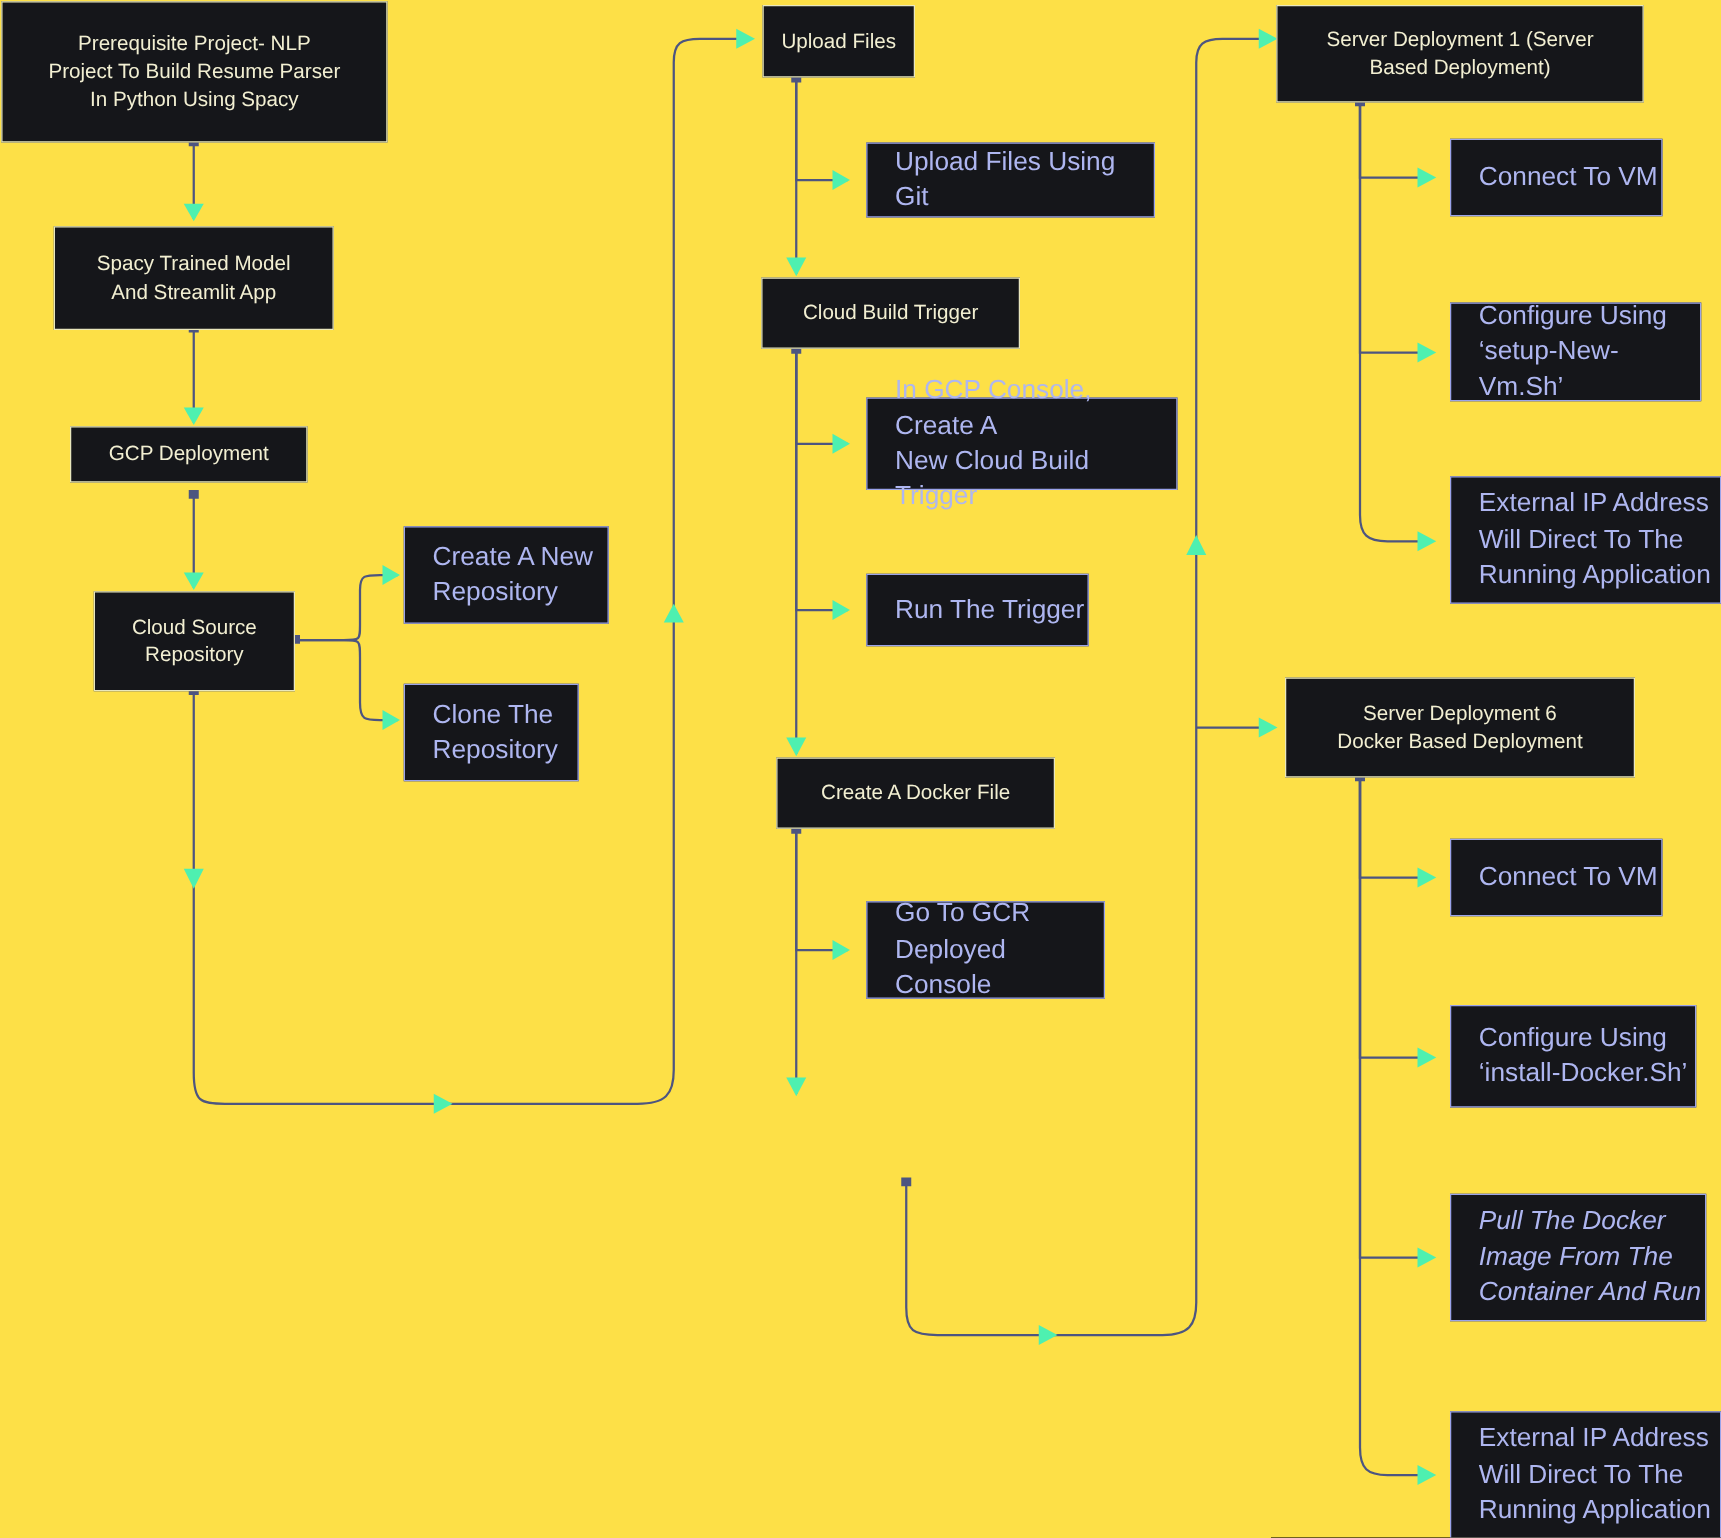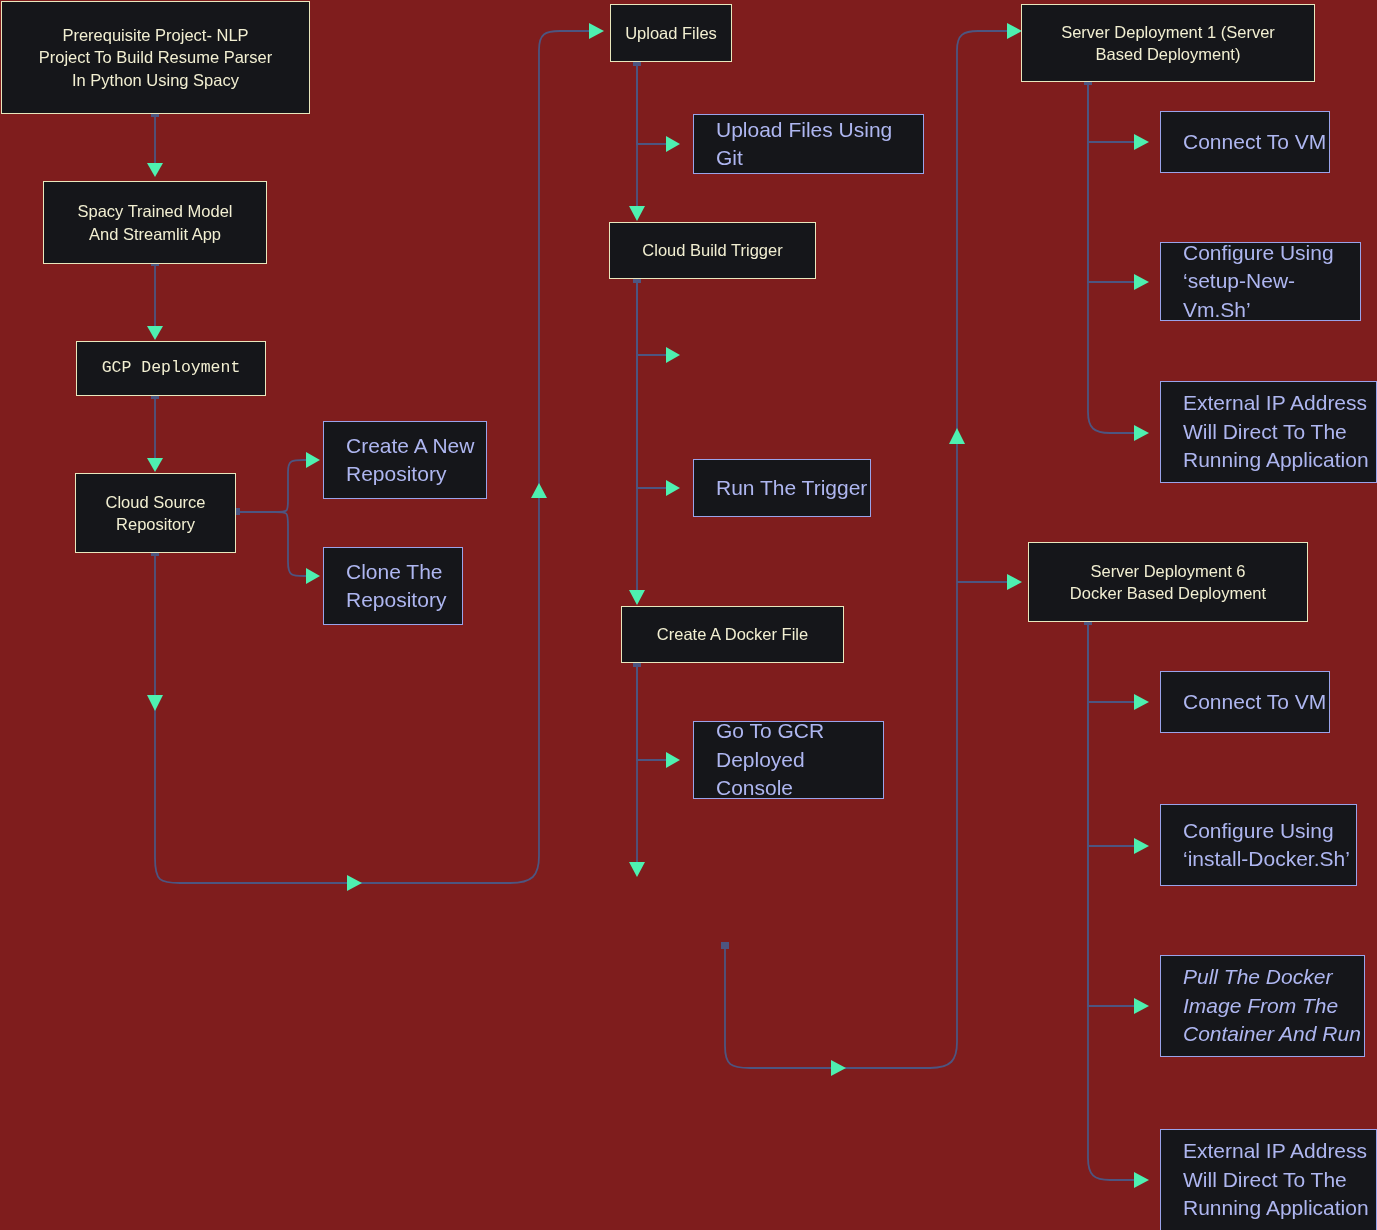--- a/index.html
+++ b/index.html
@@ -1,17 +1,17 @@
 <!DOCTYPE html>
 <html><head>
 <meta charset="utf-8">
 <style>
   html,body{margin:0;padding:0;background:#000;}
   body{width:1377px;height:1230px;overflow:hidden;font-family:"Liberation Sans",sans-serif;}
-  #stage{position:relative;width:1377px;height:1230px;background:#7f1d1d;}
+  #stage{position:relative;width:1377px;height:1230px;background:#fde047;}
   svg.edges{position:absolute;left:0;top:0;width:1377px;height:1230px;pointer-events:none;}
   .node{position:absolute;box-sizing:border-box;display:flex;align-items:center;justify-content:center;
         text-align:center;background:#15161a;line-height:1.35;white-space:pre-line;}
   .node.main{border:1.6px solid #e9e7bd;color:#f2efd2;font-size:16.5px;}
   .node.sub{border:1.6px solid #9aa3ea;color:#aeb6f0;font-size:21px;justify-content:flex-start;
         text-align:left;padding-left:22px;}
   .node.main.pad{padding:0 10px;}
   .edge-line{fill:none;stroke:#4d5580;stroke-width:1.8;}
   .edge-dot{fill:#4d5580;}
   .arrow-h{fill:#4ef0b0;}
@@ -151,37 +151,39 @@
     </g>
   </svg>
 
   <div class="node main pad" style="left:1px;top:1px;width:309px;height:113px;">Prerequisite Project- NLP
 Project To Build Resume Parser
 In Python Using Spacy</div>
 
   <div class="node main" style="left:43px;top:181px;width:224px;height:83px;">Spacy Trained Model
 And Streamlit App</div>
 
-  <div class="node main" style="left:76px;top:341px;width:190px;height:55px;font-family:Liberation Mono, monospace;">GCP Deployment</div>
+  <div class="node main" style="left:56px;top:341px;width:190px;height:45px;">GCP Deployment</div>
 
   <div class="node main" style="left:75px;top:473px;width:161px;height:80px;">Cloud Source
 Repository</div>
 
   <div class="node sub" style="left:323px;top:421px;width:164px;height:78px;">Create A New
 Repository</div>
 
   <div class="node sub" style="left:323px;top:547px;width:140px;height:78px;">Clone The
 Repository</div>
 
   <div class="node main" style="left:610px;top:4px;width:122px;height:58px;">Upload Files</div>
 
   <div class="node sub" style="left:693px;top:114px;width:231px;height:60px;">Upload Files Using  Git</div>
 
   <div class="node main" style="left:609px;top:222px;width:207px;height:57px;">Cloud Build Trigger</div>
 
+  <div class="node sub" style="left:693px;top:318px;width:249px;height:74px;">In GCP Console, Create A
+New Cloud Build Trigger</div>
 
   <div class="node sub" style="left:693px;top:459px;width:178px;height:58px;">Run The Trigger</div>
 
   <div class="node main" style="left:609px;top:606px;width:223px;height:57px;margin-left:12px;">Create A Docker File</div>
 
   <div class="node sub" style="left:693px;top:721px;width:191px;height:78px;">Go To GCR
 Deployed Console</div>
 
 
   <div class="node main pad" style="left:1021px;top:4px;width:294px;height:78px;">Server Deployment 1 (Server

